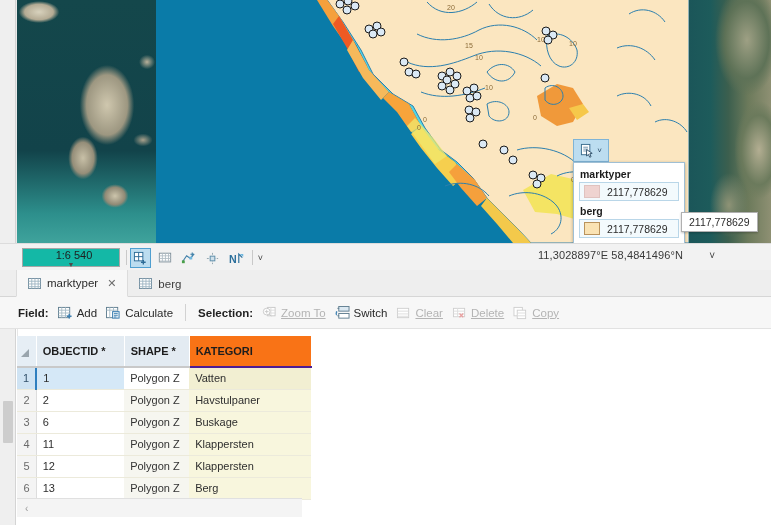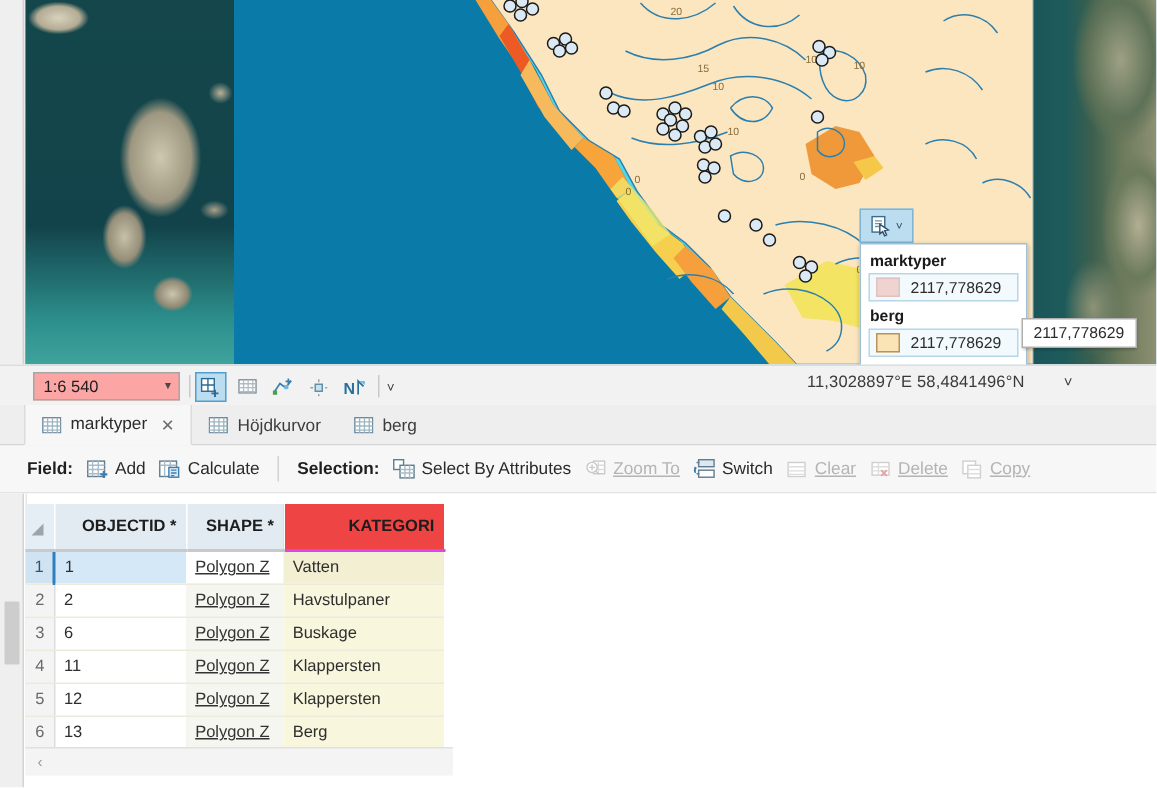--- a/index.html
+++ b/index.html
@@ -104,22 +104,22 @@
   }
 
   
   .status-strip {
     position: absolute; left: 0; top: 243px; width: 771px; height: 27px;
     background: #f2f2f2; border-top: 1px solid #dcdcdc;
   }
   .scale-box {
     position: absolute; left: 22px; top: 4px;
     width: 98px; height: 19px;
-    background: #fca5a5; border: 1px solid #a6a6a6;
-    display: flex; align-items: center;
+    background: #14b8a6; border: 1px solid #a6a6a6;
+    display: flex; align-items: center; flex-direction: column;
   }
   .scale-box .txt {
     flex: 1; font-size: 11px; color: #1e1e1e; padding-left: 6px;
   }
   .scale-box .dd {
     width: 14px; text-align: center; font-size: 7px; color: #4a4a4a;
   }
   .sep-v {
     position: absolute; width: 1px; height: 15px; top: 6px; background: #c9c9c9;
   }
@@ -194,44 +194,44 @@
     position: absolute; left: 3px; top: 72px; width: 10px; height: 42px;
     background: #cdcdcd; border-radius: 1px;
   }
   table.attr {
     position: absolute; left: 17px; top: 7px;
     border-collapse: collapse;
     font-size: 11px; color: #2e2e2e;
   }
   table.attr th {
     height: 31px; font-size: 11px; font-weight: bold; color: #1d1d1d;
-    text-align: right; padding: 0 6px;
+    text-align: left; padding: 0 6px;
     border-right: 1px solid #ffffff;
     border-bottom: 2px solid #e8bf45;
     background: #dbe8f2;
   }
   table.attr th.corner {
     width: 18px; padding: 0; background: #e6eef5;
     border-bottom: 2px solid #c9c9c9;
   }
-  table.attr th.hl { background: #ef4444; border-bottom: 2px solid #d946ef; }
+  table.attr th.hl { background: #f97316; border-bottom: 2px solid #4c1d95; }
   table.attr th.plain { background: #e3ebf2; border-bottom: 2px solid #c9c9c9; }
   table.attr td {
     height: 22px; padding: 0 6px;
     border-bottom: 1px solid #eceadb;
     white-space: nowrap;
   }
   td.rownum {
     width: 18px; text-align: right; padding-right: 4px;
     color: #6a6a6a; background: #f4f4f4;
     border-right: 1px solid #dddddd; border-bottom: 1px solid #e4e4e4;
   }
   td.c-oid   { width: 88px; background: #ffffff; border-bottom: 1px solid #e8e8e8; }
-  td.c-shape { width: 65px; background: #f6f6f0; color: #333; text-decoration: underline; }
-  td.c-kat   { width: 107px; background: #f8f6dd; }
+  td.c-shape { width: 65px; background: #f6f6f0; color: #333; }
+  td.c-kat   { width: 122px; background: #f8f6dd; }
   tr.sel td.rownum { background: #cfe3f3; color: #33516b; }
   tr.sel td.c-oid  { background: #d5e8f7; border-left: 2px solid #2f7fbf; }
   tr.sel td.c-shape{ background: #ffffff; }
   tr.sel td.c-kat  { background: #f2efd2; }
   .corner-tri {
     width: 0; height: 0; margin: 4px 0 0 4px;
     border-left: 8px solid transparent;
     border-bottom: 8px solid #9aa5ad;
   }
   .tbl-bottom {
@@ -445,27 +445,20 @@
           <path d="M.5 3.5h13M.5 6.5h13M.5 9.5h13M4 .5v11M7.5 .5v11M11 .5v11" stroke="#9fb6c3"></path>
         </svg>
         <span>marktyper</span>
         <span class="tclose">✕</span>
       </div>
       <div class="tab">
         <svg class="tab-grid" viewBox="0 0 14 12">
           <rect x=".5" y=".5" width="13" height="11" fill="#ffffff" stroke="#6d8a9c"></rect>
           <path d="M.5 3.5h13M.5 6.5h13M.5 9.5h13M4 .5v11M7.5 .5v11M11 .5v11" stroke="#9fb6c3"></path>
         </svg>
-        <span>Höjdkurvor</span>
-      </div>
-      <div class="tab">
-        <svg class="tab-grid" viewBox="0 0 14 12">
-          <rect x=".5" y=".5" width="13" height="11" fill="#ffffff" stroke="#6d8a9c"></rect>
-          <path d="M.5 3.5h13M.5 6.5h13M.5 9.5h13M4 .5v11M7.5 .5v11M11 .5v11" stroke="#9fb6c3"></path>
-        </svg>
         <span>berg</span>
       </div>
     </div>
   </div>
 
   <div class="fieldbar">
     <span class="fb-label">Field:</span>
 
     <span class="fb-item">
       <svg class="fb-ico" viewBox="0 0 16 15">
@@ -483,28 +476,20 @@
         <rect x="7" y="6" width="7" height="7" fill="#dce9f2" stroke="#3c7fb1"></rect>
         <path d="M8.5 8h4M8.5 10h4M8.5 11.8h2.5" stroke="#3c7fb1" stroke-width=".9"></path>
       </svg>
       <span>Calculate</span>
     </span>
 
     <span class="fb-sep"></span>
 
     <span class="fb-label sel">Selection:</span>
 
-    <span class="fb-item">
-      <svg class="fb-ico" viewBox="0 0 16 15">
-        <rect x=".5" y=".5" width="7" height="7" fill="#ffffff" stroke="#5f7d8f"></rect>
-        <rect x="5" y="4.5" width="10" height="9" fill="#ffffff" stroke="#5f7d8f"></rect>
-        <path d="M5 7.5h10M5 10h10M8.5 4.5v9M11.8 4.5v9" stroke="#a8bcc7"></path>
-      </svg>
-      <span>Select By Attributes</span>
-    </span>
 
     <span class="fb-item dis">
       <svg class="fb-ico" viewBox="0 0 16 15">
         <rect x="6" y="1.5" width="8" height="9" fill="#ffffff" stroke="#c8c8c8"></rect>
         <path d="M6 4.5h8M6 7.5h8M9.5 1.5v9" stroke="#dcdcdc"></path>
         <circle cx="5" cy="6" r="3.6" fill="#ffffff" stroke="#c8c8c8"></circle>
         <path d="M5 4v4M3 6h4M7.6 8.6l2.4 2.4" stroke="#c8c8c8"></path>
       </svg>
       <span>Zoom To</span>
     </span>

